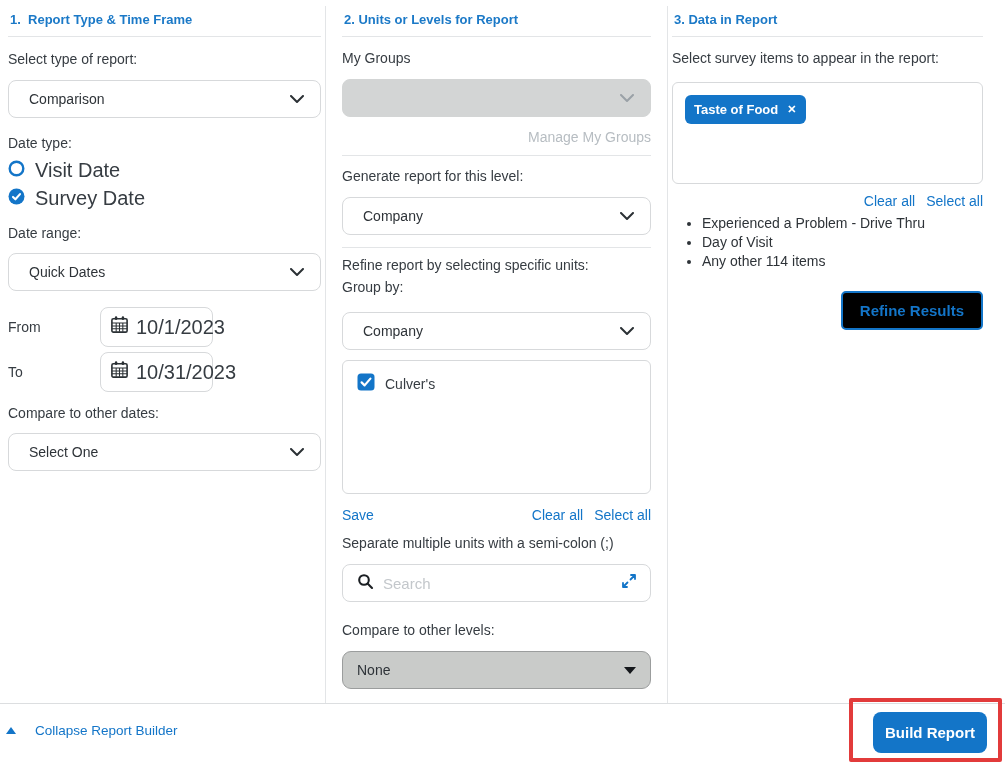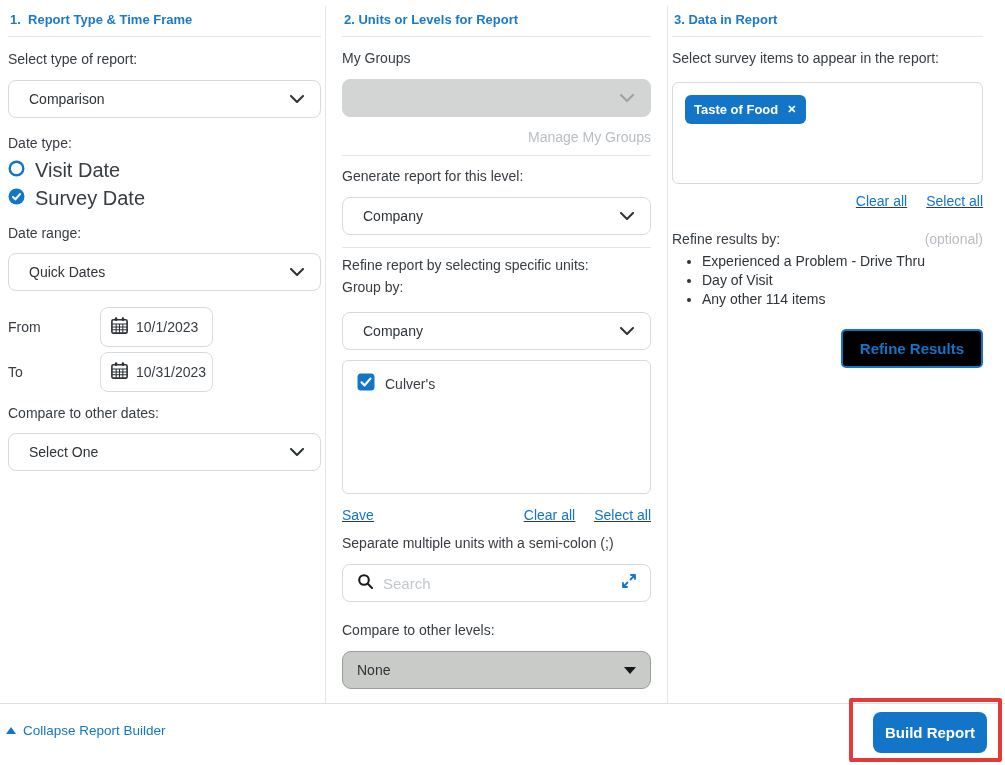--- a/index.html
+++ b/index.html
@@ -42,27 +42,27 @@
   .tri-up{width:0;height:0;border-left:5px solid transparent;border-right:5px solid transparent;border-bottom:7px solid var(--control-blue);}
   .link{color:var(--control-blue);font-size:14px;text-decoration:none;cursor:pointer;}
   .gray-link{color:var(--text-gray);font-size:14px;text-align:right;}
   .h-divider{height:1px;background:var(--divider);}
 
   .radio-row{display:flex;align-items:center;gap:10px;font-size:20px;}
   .date-row{display:flex;align-items:center;}
   .date-label{width:92px;font-size:14px;}
   .date-field{
     width:113px;height:40px;border:1px solid var(--border-light);border-radius:8px;
-    display:flex;align-items:center;gap:7px;padding:0 9px;font-size:14px;background:#fff;cursor:pointer;
+    display:flex;align-items:center;gap:7px;padding:0 9px;font-size:20px;background:#fff;cursor:pointer;
   }
   .box{border:1px solid var(--border-light);border-radius:6px;background:#fff;}
   .units-box{height:134px;}
   .items-box{height:102px;}
   .check-row{display:flex;align-items:center;gap:10px;font-size:14px;padding:12px 0 0 14px;}
-  .links-row{display:flex;align-items:center;gap:19px;text-decoration:underline;}
+  .links-row{display:flex;align-items:center;gap:11px;}
   .links-row.right{justify-content:flex-end;}
   .links-row.split{justify-content:space-between;}
   .search-box{
     height:38px;border:1px solid var(--border-light);border-radius:8px;background:#fff;
     display:flex;align-items:center;gap:9px;padding:0 13px 0 14px;
   }
   .search-input{flex:1;border:none;outline:none;font-size:15px;color:#2e3338;font-family:"Liberation Sans",sans-serif;background:transparent;}
   .search-input::placeholder{color:#c3c7cb;}
   .chip{
     display:inline-flex;align-items:center;gap:9px;margin:12px 0 0 12px;
@@ -74,21 +74,21 @@
   .optional{color:var(--text-gray);font-size:14px;}
   .bullets{margin-top:6px;padding-left:30px;font-size:14px;color:#2e3338;}
   .bullets li{margin-bottom:3px;}
   .btn-row{display:flex;justify-content:flex-end;}
   .refine-btn{
     border:2.5px solid var(--control-blue);color:var(--control-blue);background:#000000;
     border-radius:5px;font-size:15px;font-weight:bold;padding:9px 17px;cursor:pointer;
     font-family:"Liberation Sans",sans-serif;
   }
   .footer-line{position:absolute;top:703px;left:0;width:1005px;height:1px;background:#dcdee0;}
-  .collapse-link{position:absolute;left:6px;top:723px;display:flex;align-items:center;gap:7px;
+  .collapse-link{position:absolute;left:6px;top:723px;display:flex;align-items:center;gap:19px;
     color:var(--control-blue);font-size:13.5px;cursor:pointer;}
   .red-box{position:absolute;left:849px;top:698px;width:153px;height:64px;
     border:4px solid var(--highlight-red);border-radius:2px;pointer-events:none;}
   .build-btn{position:absolute;left:873px;top:712px;width:114px;height:41px;
     background:var(--control-blue);color:#fff;border:none;border-radius:8px;
     font-size:15px;font-weight:bold;cursor:pointer;font-family:"Liberation Sans",sans-serif;}
   
   .mt5{margin-top:5px;}.mt6{margin-top:6px;}.mt8{margin-top:8px;}.mt9{margin-top:9px;}
   .mt10{margin-top:10px;}.mt12{margin-top:12px;}.mt13{margin-top:13px;}.mt14{margin-top:14px;}
   .mt15{margin-top:15px;}.mt16{margin-top:16px;}.mt17{margin-top:17px;}.mt20{margin-top:20px;}
@@ -279,24 +279,20 @@
         <span>Taste of Food</span>
         <span class="chip-x">✕</span>
       </span>
     </div>
 
     <div class="links-row right mt9">
       <span class="link">Clear all</span>
       <span class="link">Select all</span>
     </div>
 
-    <div class="refine-row mt22">
-      <span class="lbl">Refine results by:</span>
-      <span class="optional">(optional)</span>
-    </div>
 
     <ul class="bullets">
       <li>Experienced a Problem - Drive Thru</li>
       <li>Day of Visit</li>
       <li>Any other 114 items</li>
     </ul>
 
     <div class="btn-row mt22">
       <button class="refine-btn">Refine Results</button>
     </div>

